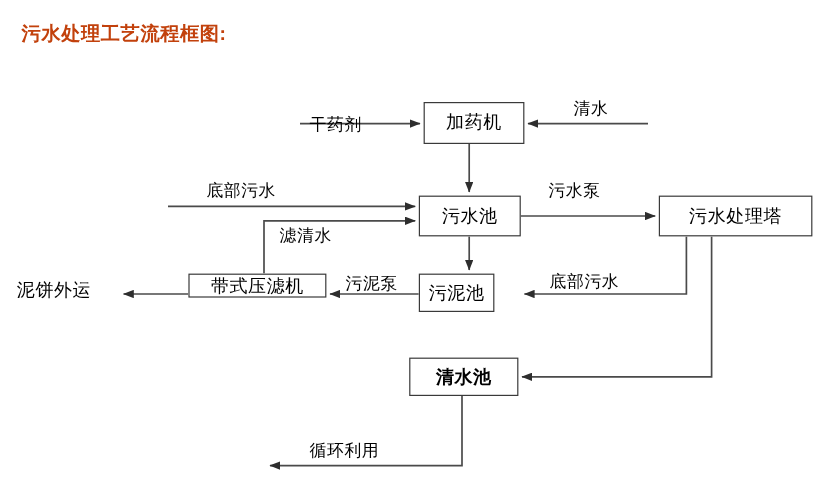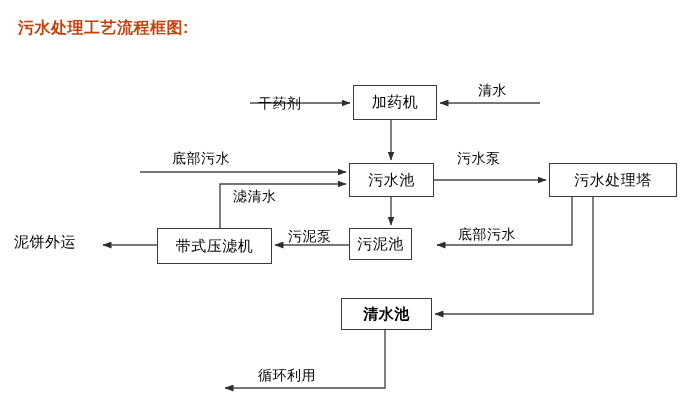--- a/index.html
+++ b/index.html
@@ -119,21 +119,21 @@
   </div>
 
   <div class="node" style="left:349px; top:163px; width:85px; height:34px;">
     <span>污水池</span>
   </div>
 
   <div class="node" style="left:349px; top:228px; width:63px; height:32px;">
     <span>污泥池</span>
   </div>
 
-  <div class="node" style="left:157px; top:228px; width:115px; height:36px;">
+  <div class="node" style="left:157px; top:228px; width:115px; height:20px;">
     <span>带式压滤机</span>
   </div>
 
   <div class="node" style="left:341px; top:298px; width:91px; height:32px;font-weight:bold;">
     <span>清水池</span>
   </div>
 
   <div class="edge-label" style="left:258px; top:82px;margin-top:13px;">干药剂</div>
 
   <div class="edge-label" style="left:478px; top:82px;">清水</div>

